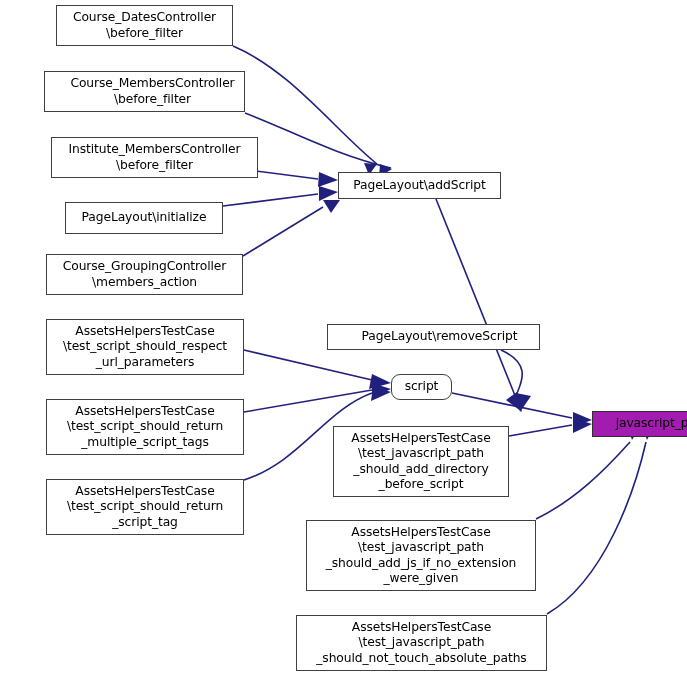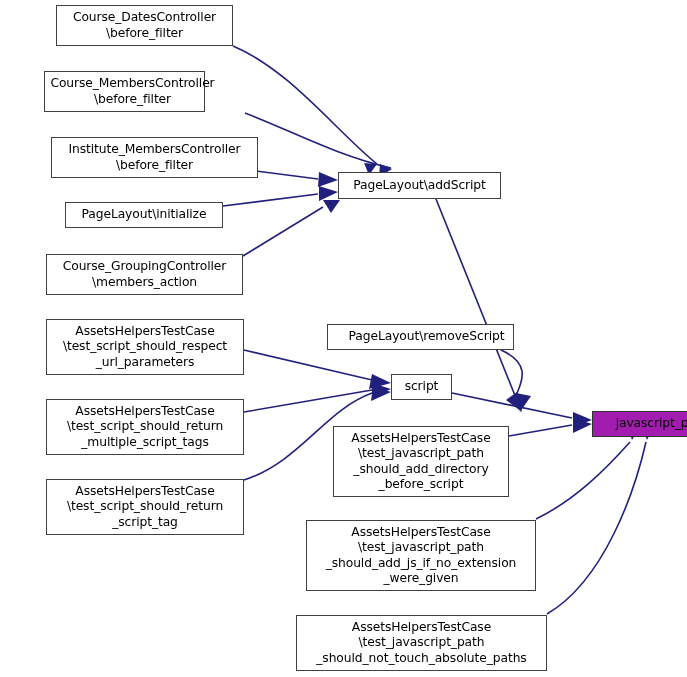--- a/index.html
+++ b/index.html
@@ -107,31 +107,31 @@
       <polygon points="356,389 337,383 337,398"></polygon>
       <polygon points="356,392 338,386 336,401"></polygon>
     </g>
   </svg>
 
   <div class="node" style="left:21px;  top:5px;   width:177px; height:41px;">
     <span class="label">Course_DatesController
 \before_filter</span>
   </div>
 
-  <div class="node" style="left:9px;   top:71px;  width:161px; height:41px;padding-left:16px;">
+  <div class="node" style="left:9px;   top:71px;  width:201px; height:41px;padding-left:16px;">
     <span class="label">Course_MembersController
 \before_filter</span>
   </div>
 
   <div class="node" style="left:16px;   top:137px; width:207px; height:41px;">
     <span class="label">Institute_MembersController
 \before_filter</span>
   </div>
 
-  <div class="node" style="left:30px;  top:202px; width:158px; height:26px;">
+  <div class="node" style="left:30px;  top:202px; width:158px; height:32px;">
     <span class="label">PageLayout\initialize</span>
   </div>
 
   <div class="node" style="left:303px; top:172px; width:163px; height:27px;">
     <span class="label">PageLayout\addScript</span>
   </div>
 
   <div class="node" style="left:11px;  top:254px; width:197px; height:41px;">
     <span class="label">Course_GroupingController
 \members_action</span>
@@ -148,25 +148,25 @@
 \test_script_should_return
 _multiple_script_tags</span>
   </div>
 
   <div class="node" style="left:11px;  top:479px; width:198px; height:56px;">
     <span class="label">AssetsHelpersTestCase
 \test_script_should_return
 _script_tag</span>
   </div>
 
-  <div class="node" style="left:292px; top:324px; width:187px; height:26px;padding-left:12px;">
+  <div class="node" style="left:292px; top:324px; width:213px; height:26px;padding-left:12px;">
     <span class="label">PageLayout\removeScript</span>
   </div>
 
-  <div class="node" style="left:356px; top:374px; width:61px;  height:26px;">
+  <div class="node" style="left:356px; top:374px; width:61px;  height:26px;border-radius:9px;">
     <span class="label">script</span>
   </div>
 
   <div class="node highlight" style="left:557px; top:411px; width:124px; height:26px;">
     <span class="label">javascript_path</span>
   </div>
 
   <div class="node" style="left:298px; top:426px; width:176px; height:71px;">
     <span class="label">AssetsHelpersTestCase
 \test_javascript_path

